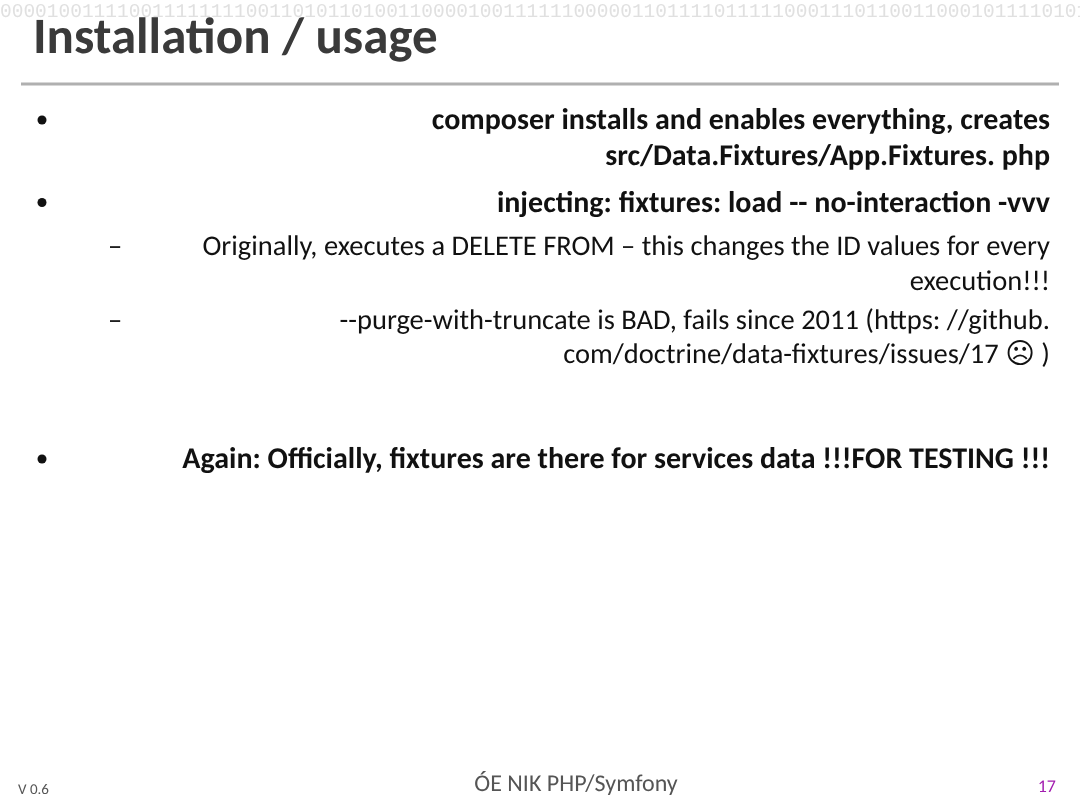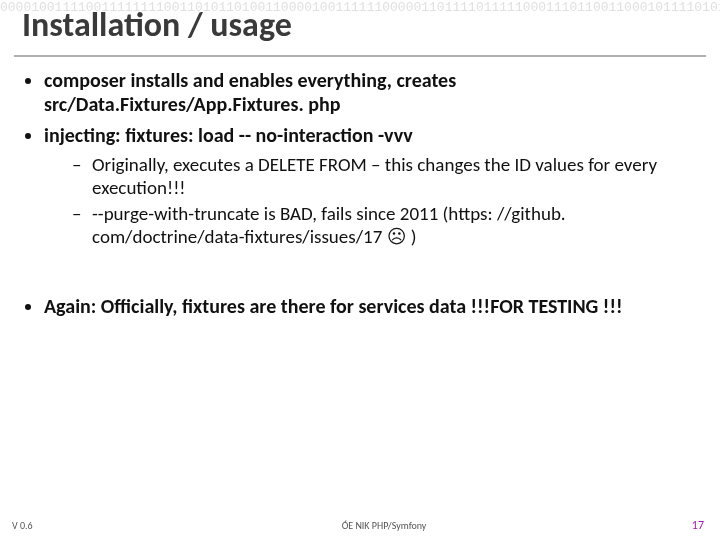--- a/index.html
+++ b/index.html
@@ -56,20 +56,21 @@
   }
   ul.lvl1 {
     margin: 0;
     padding-left: 22px;
     list-style: disc;
   }
   ul.lvl1 > li {
     font-weight: 700;
     margin-bottom: 6px;
     line-height: 1.22;
+    text-align: right;
   }
   ul.lvl2 {
     margin: 6px 0 0 0;
     padding-left: 34px;
     list-style: none;
     font-weight: 400;
     font-size: 19px;
   }
   ul.lvl2 > li {
     position: relative;
@@ -89,21 +90,21 @@
     bottom: 8px;
     font-size: 10px;
     color: #555;
   }
   .footer-center {
     position: absolute;
     left: 0;
     right: 0;
     bottom: 8px;
     text-align: center;
-    font-size: 10px;
+    font-size: 16px;
     color: #555;
     padding-left: 48px;
   }
   .footer-right {
     position: absolute;
     right: 16px;
     bottom: 8px;
     font-size: 12px;
     color: #a21caf;
   }

